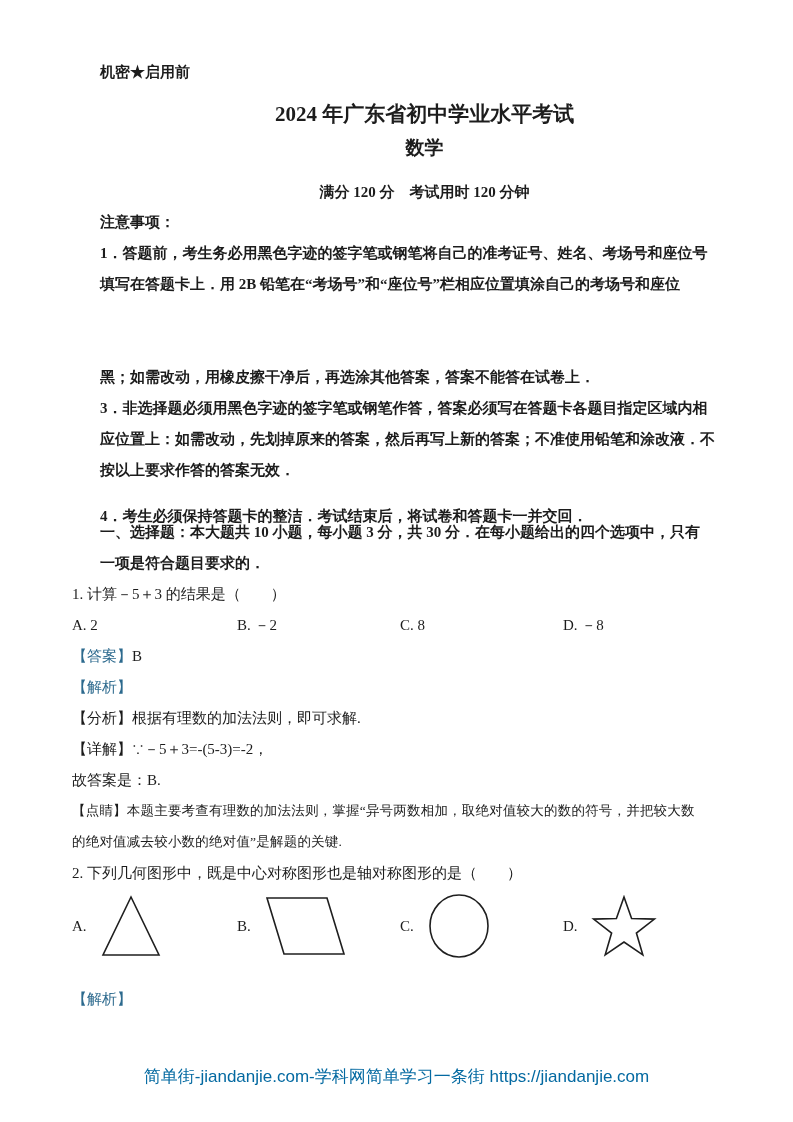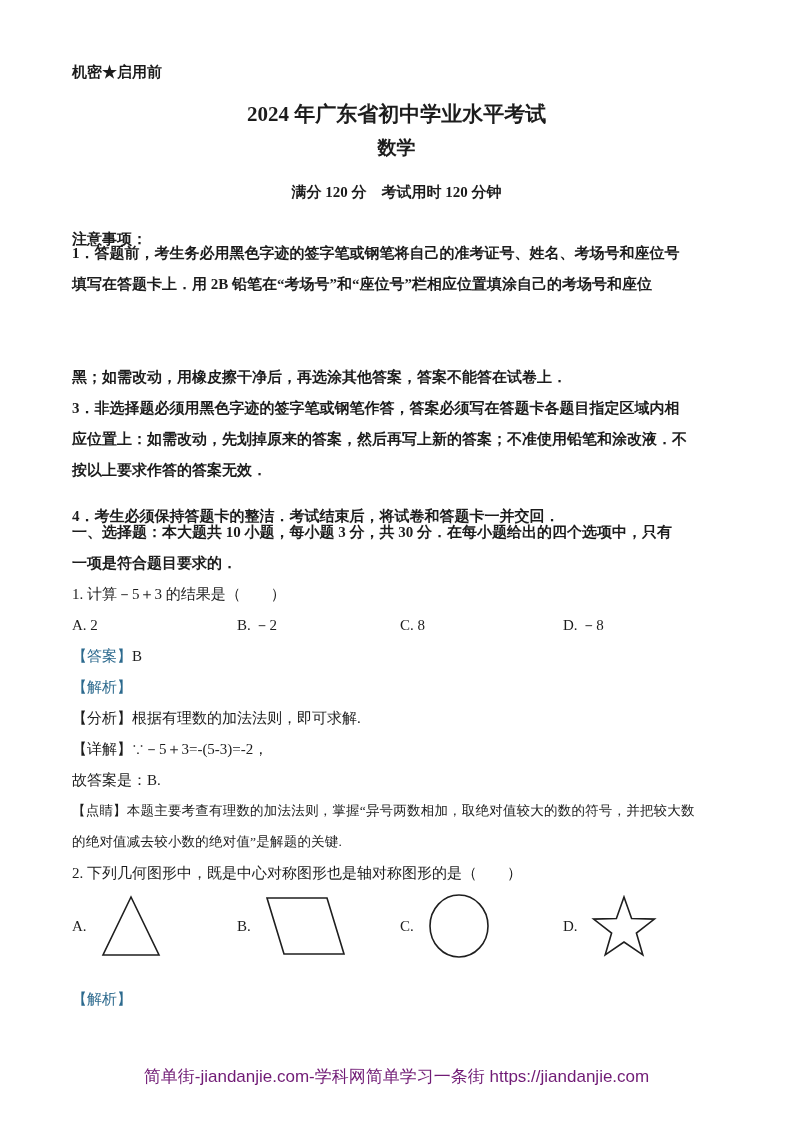--- a/index.html
+++ b/index.html
@@ -12,21 +12,21 @@
     color:#1c1c1c;
   }
   .line{
     position:absolute;
     left:72px;
     width:652px;
     font-size:15px;
     line-height:22px;
     white-space:nowrap;
   }
-  .bold{font-weight:700;}
+  .bold{font-weight:700;margin-left:28px;}
   .center{left:0;width:793px;text-align:center;}
   .title{font-size:21px;line-height:26px;}
   .subject{font-size:19px;line-height:24px;}
   .examinfo{font-size:15px;}
   .small{font-size:13.5px;letter-spacing:0.2px;}
   .tag{color:#2d6a8e;}
   .opt{position:absolute;top:0;white-space:nowrap;}
   .opt.o1{left:0;}
   .opt.o2{left:165px;}
   .opt.o3{left:328px;}
@@ -38,34 +38,34 @@
   .shape-cell svg polygon,
   .shape-cell svg ellipse{fill:none;stroke:#1f1f1f;stroke-width:1.6;stroke-linejoin:miter;}
   .c1{left:0;}
   .c2{left:165px;}
   .c3{left:328px;}
   .c4{left:491px;}
   .footer{
     position:absolute;left:0;top:1065px;width:793px;
     text-align:center;
     font-family:"Liberation Sans","DejaVu Sans",sans-serif;
-    font-size:17px;color:#701a75;white-space:nowrap;
+    font-size:17px;color:#0369a1;white-space:nowrap;
   }
 </style>
 </head>
 <body>
 
 <div class="page">
 
   <div class="line bold" style="top:61px;">机密★启用前</div>
   <div class="line bold center title" style="top:101px;">2024 年广东省初中学业水平考试</div>
   <div class="line bold center subject" style="top:136px;">数学</div>
   <div class="line bold center examinfo" style="top:181px;">满分 120 分　考试用时 120 分钟</div>
 
-  <div class="line bold" style="top:228px;">注意事项：</div>
+  <div class="line bold" style="top:211px;">注意事项：</div>
   <div class="line bold" style="top:242px;">1．答题前，考生务必用黑色字迹的签字笔或钢笔将自己的准考证号、姓名、考场号和座位号</div>
   <div class="line bold" style="top:273px;">填写在答题卡上．用 2B 铅笔在“考场号”和“座位号”栏相应位置填涂自己的考场号和座位</div>
   <div class="line bold" style="top:366px;">黑；如需改动，用橡皮擦干净后，再选涂其他答案，答案不能答在试卷上．</div>
   <div class="line bold" style="top:397px;">3．非选择题必须用黑色字迹的签字笔或钢笔作答，答案必须写在答题卡各题目指定区域内相</div>
   <div class="line bold" style="top:428px;">应位置上：如需改动，先划掉原来的答案，然后再写上新的答案；不准使用铅笔和涂改液．不</div>
   <div class="line bold" style="top:459px;">按以上要求作答的答案无效．</div>
   <div class="line bold" style="top:505px;">4．考生必须保持答题卡的整洁．考试结束后，将试卷和答题卡一并交回．</div>
 
   <div class="line bold" style="top:521px;">一、选择题：本大题共 10 小题，每小题 3 分，共 30 分．在每小题给出的四个选项中，只有</div>
   <div class="line bold" style="top:552px;">一项是符合题目要求的．</div>

